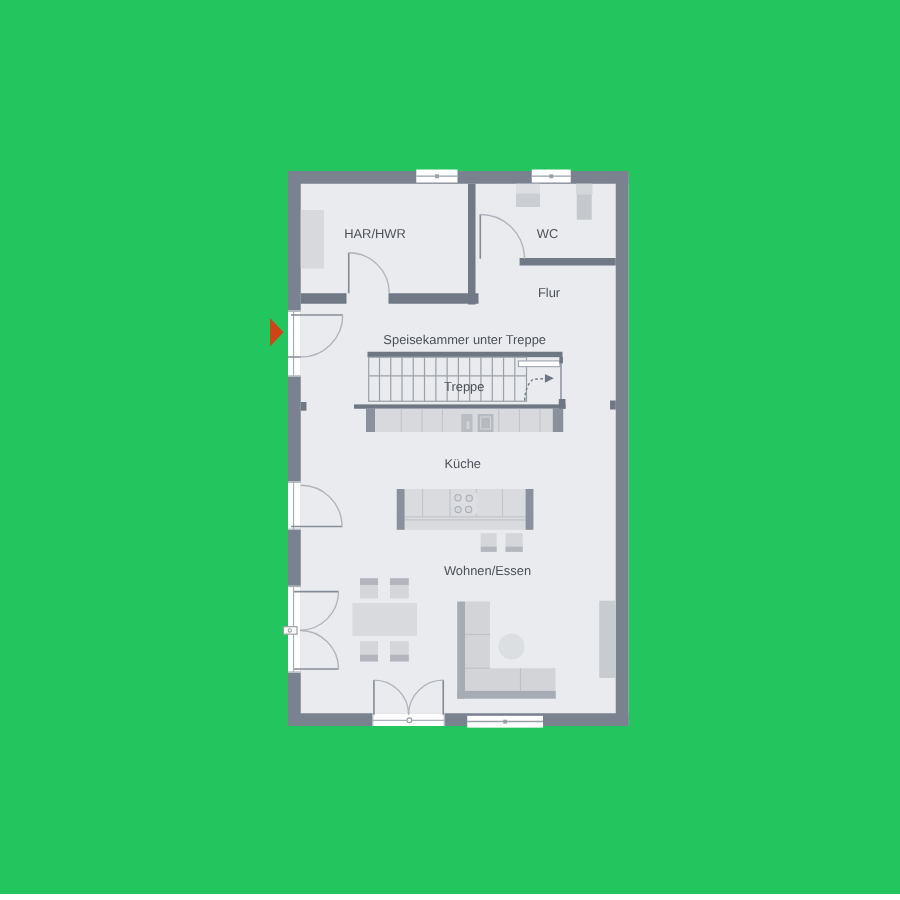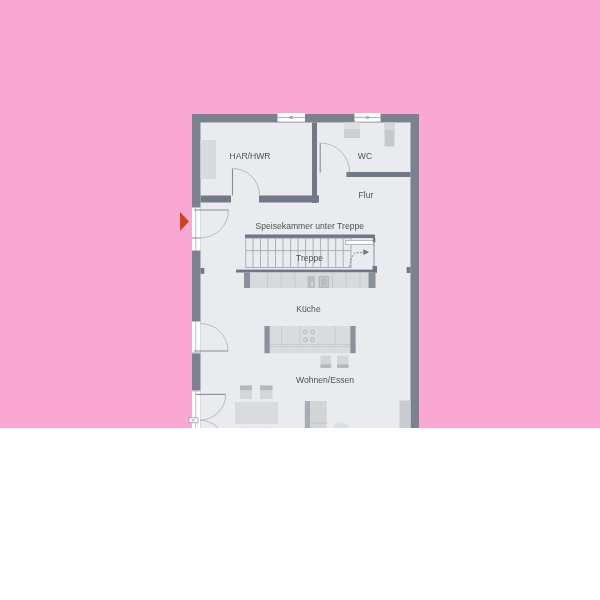--- a/index.html
+++ b/index.html
@@ -1,16 +1,16 @@
 <!DOCTYPE html>
 <html><head>
 <meta charset="utf-8">
 <style>
   html,body{margin:0;padding:0;background:#ffffff;}
-  .page{width:600px;height:428px;position:relative;background:#f9a8d4;}
+  .page{width:600px;height:596px;position:relative;background:#22c55e;}
   text{font-family:"Liberation Sans",sans-serif;fill:#4d525a;}
 </style>
 </head>
 <body>
 <div class="page">
 <svg width="600" height="600" viewBox="0 0 600 600" xmlns="http://www.w3.org/2000/svg">
 
   <rect x="192" y="114" width="227" height="370" fill="#e9ebee"></rect>
 
   <rect x="192" y="114" width="227" height="8.5" fill="#7a828f"></rect>

